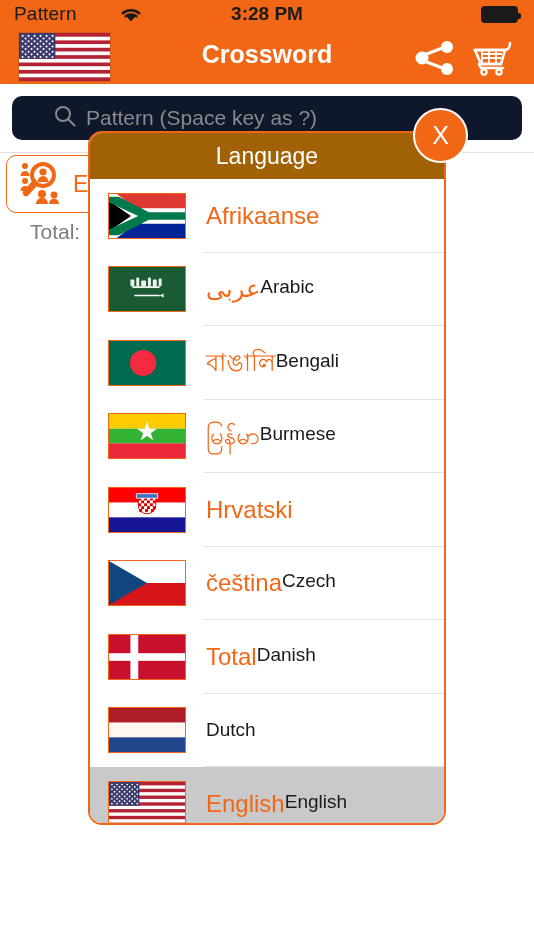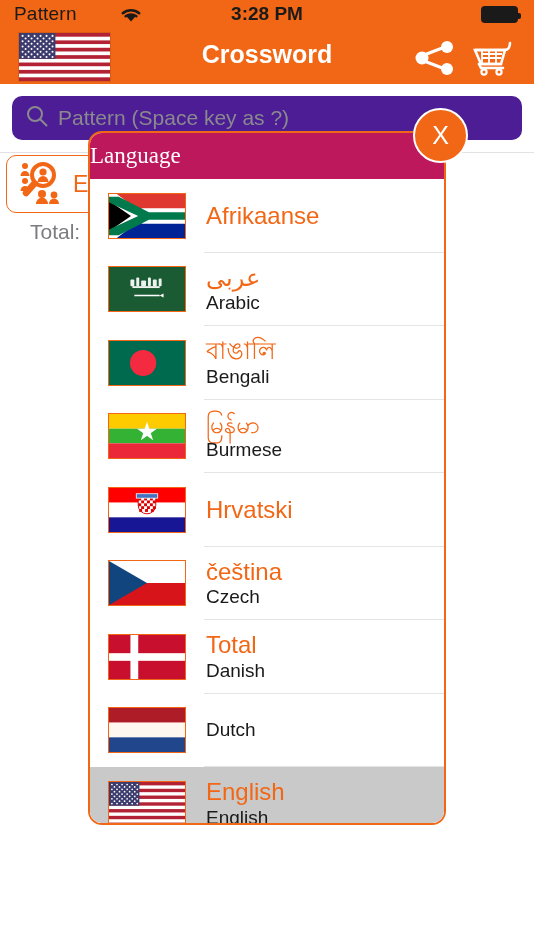--- a/index.html
+++ b/index.html
@@ -53,22 +53,22 @@
   .nav-share { position: absolute; right: 78px; top: 13px; cursor: pointer; }
   .nav-cart  { position: absolute; right: 16px; top: 11px; cursor: pointer; }
 
   
   .searchwrap {
     position: absolute; top: 90px; left: 0; width: 534px; height: 60px;
     background: #ffffff;
   }
   .searchbar {
     position: absolute; left: 12px; top: 6px; width: 510px; height: 44px;
-    background: #4c1d95; border-radius: 10px;
-    display: flex; align-items: center;
+    background: #0f172a; border-radius: 10px;
+    display: flex; align-items: center; padding-left: 28px;
   }
   .search-icon { margin-left: 14px; margin-right: 10px; flex: 0 0 auto; }
   .search-input {
     flex: 1 1 auto; border: none; outline: none; background: transparent;
     font-family: "Liberation Sans", sans-serif;
     font-size: 21px; color: #8A8A8E;
   }
   .search-input::placeholder { color: #8A8A8E; opacity: 1; }
 
   
@@ -88,42 +88,42 @@
     background: #E2E2E4;
   }
 
   
   .modal {
     position: absolute; left: 88px; top: 131px; width: 358px; height: 694px;
     border: 2px solid #F26716; border-radius: 14px;
     background: #ffffff; overflow: hidden;
   }
   .modal-header {
-    height: 46px; background: #be185d;
-    display: flex; align-items: center; justify-content: flex-start; font-family: Liberation Serif, serif;
+    height: 46px; background: #a16207;
+    display: flex; align-items: center; justify-content: center;
   }
   .modal-title { color: #ffffff; font-size: 23px; }
   .modal-list { height: 644px; overflow: hidden; background: #ffffff; }
 
   .lang-row {
     position: relative; height: 73.5px;
     display: flex; align-items: center;
     background: #ffffff;
   }
   .lang-row.selected { background: #C9C9C9; }
   .lang-row .sep {
     position: absolute; left: 114px; right: 0; bottom: 0;
     height: 1px; background: #E4E4E6;
   }
   .flag {
     margin-left: 18px; width: 78px; height: 46px;
     border: 1.5px solid #F26716; flex: 0 0 auto; overflow: hidden;
     position: relative; background: #ffffff;
   }
-  .lang-text { margin-left: 20px; display: flex; flex-direction: column; justify-content: center; }
+  .lang-text { margin-left: 20px; display: flex; flex-direction: row; justify-content: center; }
   .lang-native {
     color: #F26716; font-size: 24px; line-height: 1.15; white-space: nowrap;
   }
   .lang-english {
     color: #1a1a1a; font-size: 19px; line-height: 1.25; white-space: nowrap;
   }
 
   
   .close-btn {
     position: absolute; left: 413px; top: 108px;

